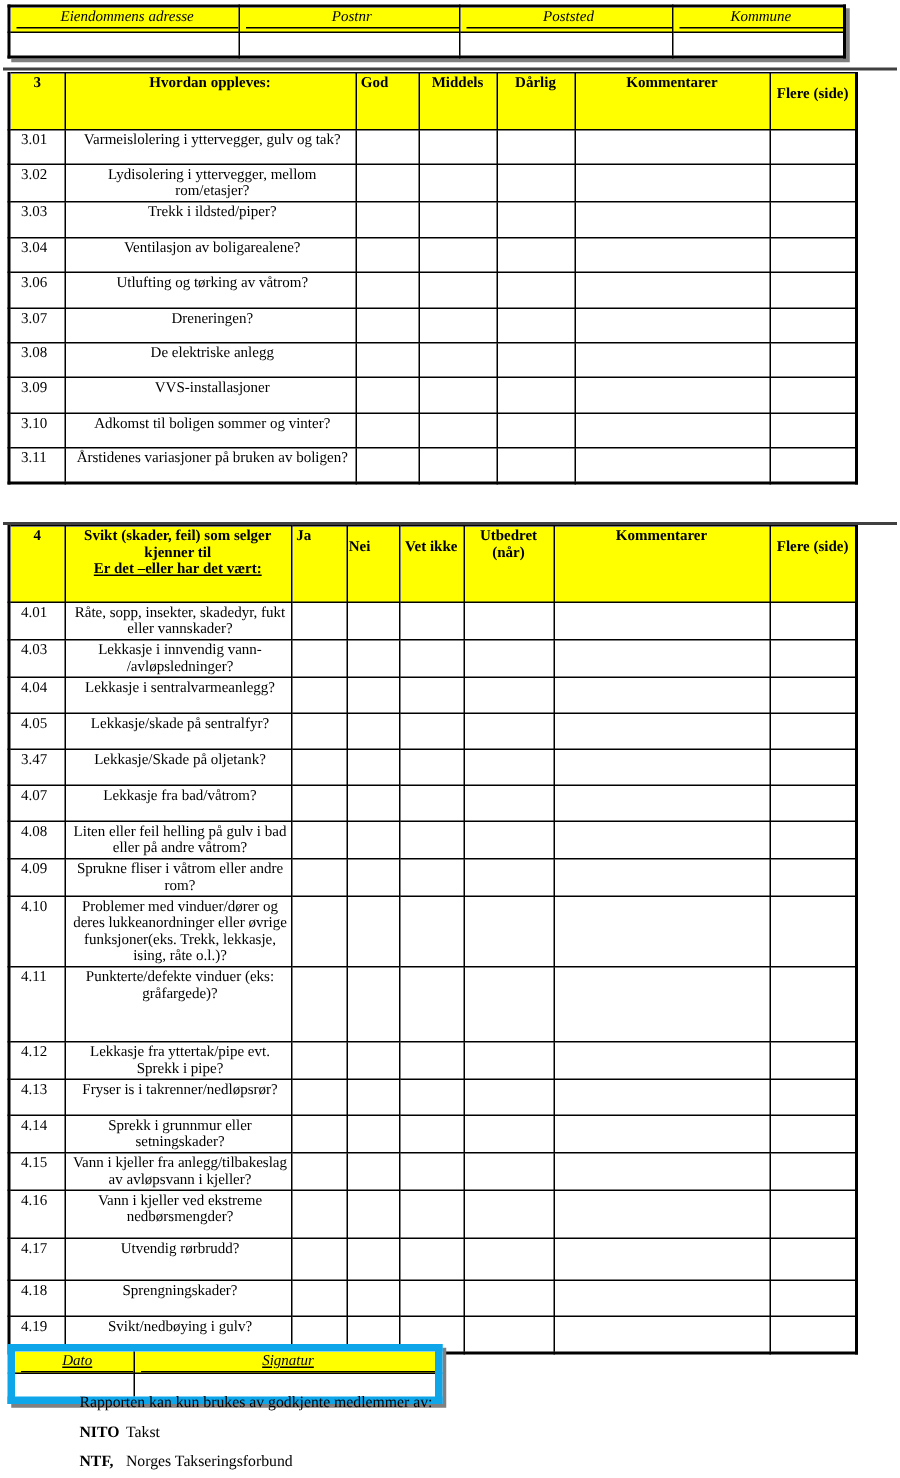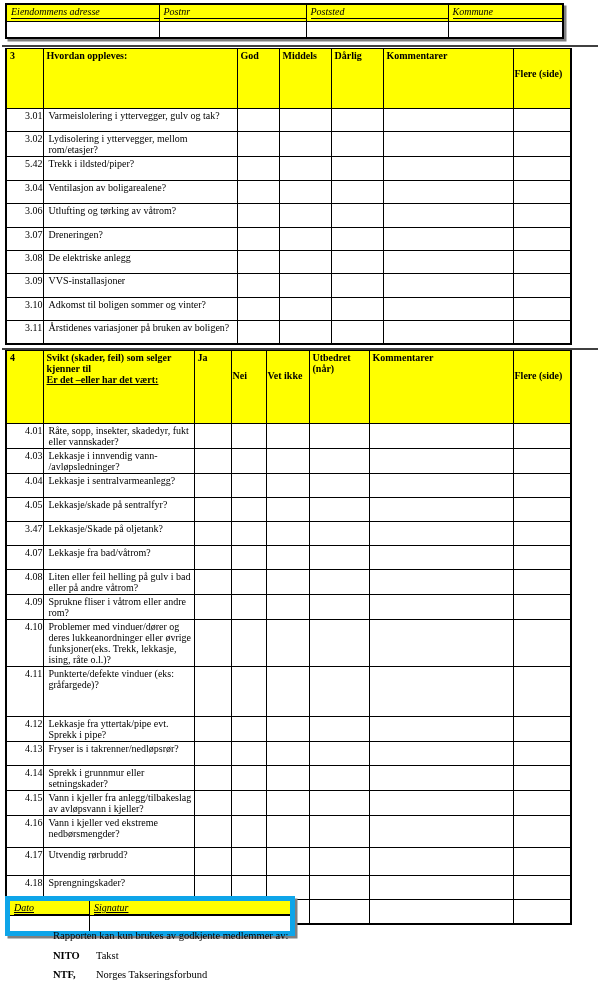--- a/index.html
+++ b/index.html
@@ -4,21 +4,21 @@
 <style>
   html,body{margin:0;padding:0;}
   body{
     width:600px;height:985px;position:relative;background:#ffffff;
     font-family:"Liberation Serif", serif;color:#000;
     -webkit-font-smoothing:antialiased;
   }
   
   table{border-collapse:collapse;table-layout:fixed;position:absolute;background:#fff;}
   td,th{border:1px solid #000;vertical-align:top;padding:1px 3px;font-size:10px;line-height:11px;overflow:hidden;}
-  th{text-align:left;font-weight:bold;background:#ffff00;}
+  th{text-align:center;font-weight:bold;background:#ffff00;}
   .shadowed{box-shadow:2.5px 2.5px 0 0 #808080;}
   
   .addr{left:5px;top:3px;width:557px;border:2px solid #000;}
   .addr th{height:15px;padding:1px 0 0 4px;}
   .addr td{height:13px;}
   .addr .ulwrap{border-bottom:1px solid #000;font-style:italic;font-weight:normal;padding-bottom:1px;}
   
   .hrule{position:absolute;left:2px;width:596px;height:2.5px;background:#404040;}
   .rule-1{top:44.5px;}
   .rule-2{top:347.5px;}
@@ -29,33 +29,33 @@
   
   .t4{left:5px;top:350px;width:565px;border:2px solid #000;border-top:none;}
   .t4 thead th{height:34px;}
   .t4 tbody tr{height:24px;}
   .t4 tbody tr:nth-child(10){height:50px;}
   .t4 tbody tr:nth-child(15){height:32px;}
   .t4 tbody tr:nth-child(16){height:28px;}
   .t4 tbody tr:nth-child(19){height:28px;}
   .t4 .underl{text-decoration:underline;}
   
-  td.num{padding-left:18px;}
-  td.q{padding-left:5px;padding-right:2px;}
+  td.num{padding-left:7px;}
+  td.q{padding-left:5px;padding-right:2px;text-align:center;}
   th.center,td.center{text-align:left;}
-  th.tight{padding:19px 1px;white-space:nowrap;}
+  th.tight{padding:8px 1px;white-space:nowrap;}
   
   .sig{left:5px;top:896px;width:285px;border:5px solid #0ea5e9;text-decoration:underline;}
   .sig th{height:13px;padding:1px 0 0 4px;}
   .sig td{height:13px;}
   .sig .ulwrap{border-bottom:1px solid #000;font-style:italic;font-weight:normal;padding-bottom:1px;}
   
   .footer{position:absolute;left:53px;top:930px;width:420px;font-size:10.5px;line-height:12px;}
   .footer .ftitle{font-weight:normal;margin:0 0 8px 0;}
-  .footer .member{display:flex;margin:0 0 7px 0;gap:12px;}
+  .footer .member{display:flex;margin:0 0 7px 0;}
   .footer .abbr{font-weight:bold;width:31px;flex:0 0 31px;}
 </style>
 </head>
 <body>
 
 <table class="addr shadowed">
   <colgroup>
       <col style="width:153px">
       <col style="width:147px">
       <col style="width:142px">
@@ -125,21 +125,21 @@
     <td class="num">3.02</td>
     <td class="q">Lydisolering i yttervegger, mellom rom/etasjer?</td>
     <td></td>
     <td></td>
     <td></td>
     <td></td>
     <td></td>
   </tr>
 
   <tr>
-    <td class="num">5.42</td>
+    <td class="num">3.03</td>
     <td class="q">Trekk i ildsted/piper?</td>
     <td></td>
     <td></td>
     <td></td>
     <td></td>
     <td></td>
   </tr>
 
   <tr>
     <td class="num">3.04</td>

